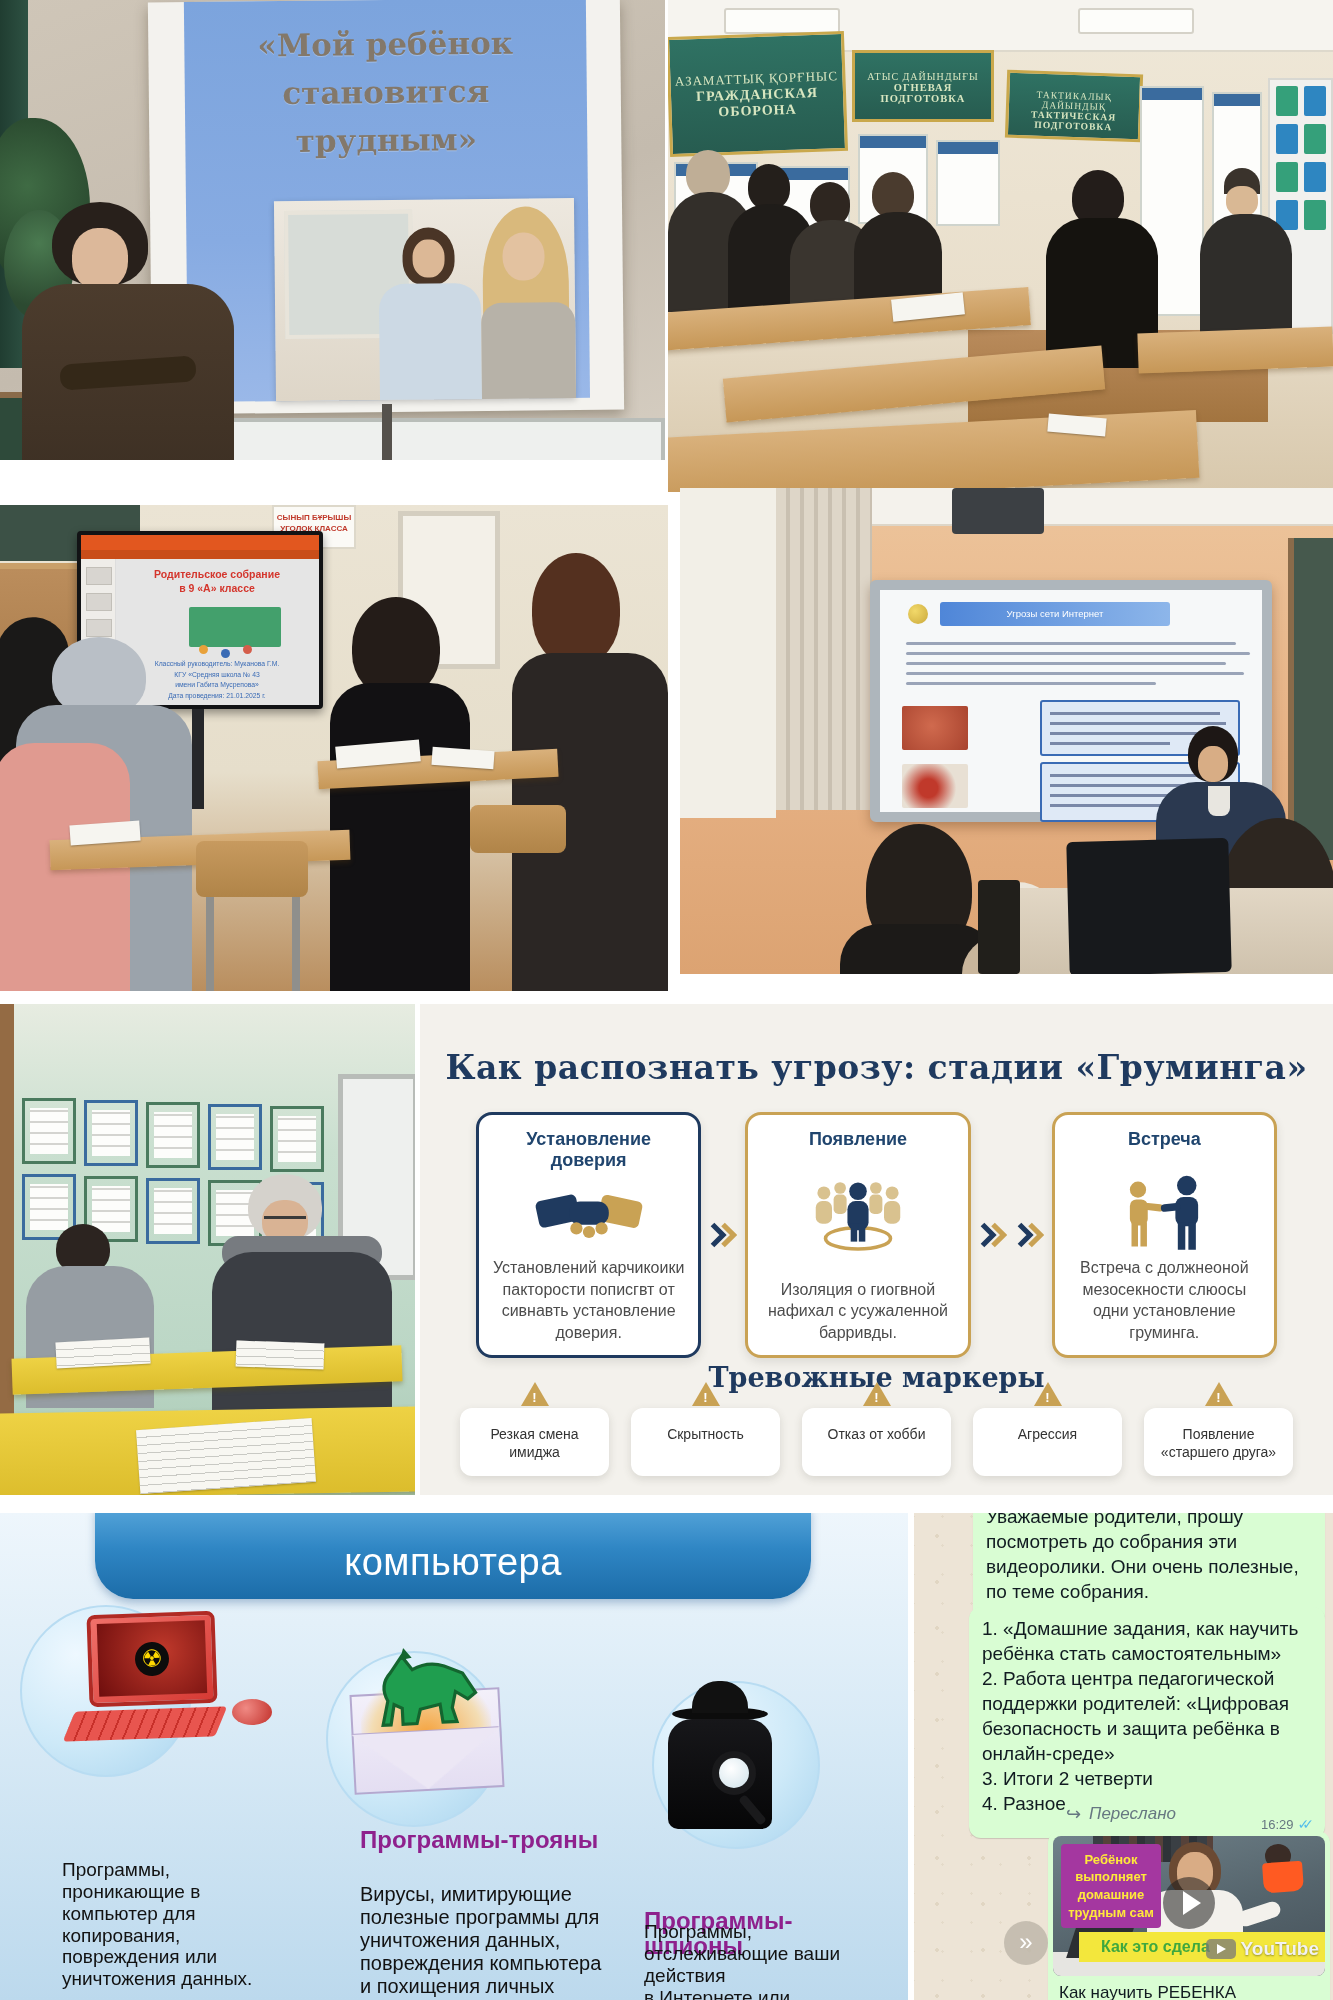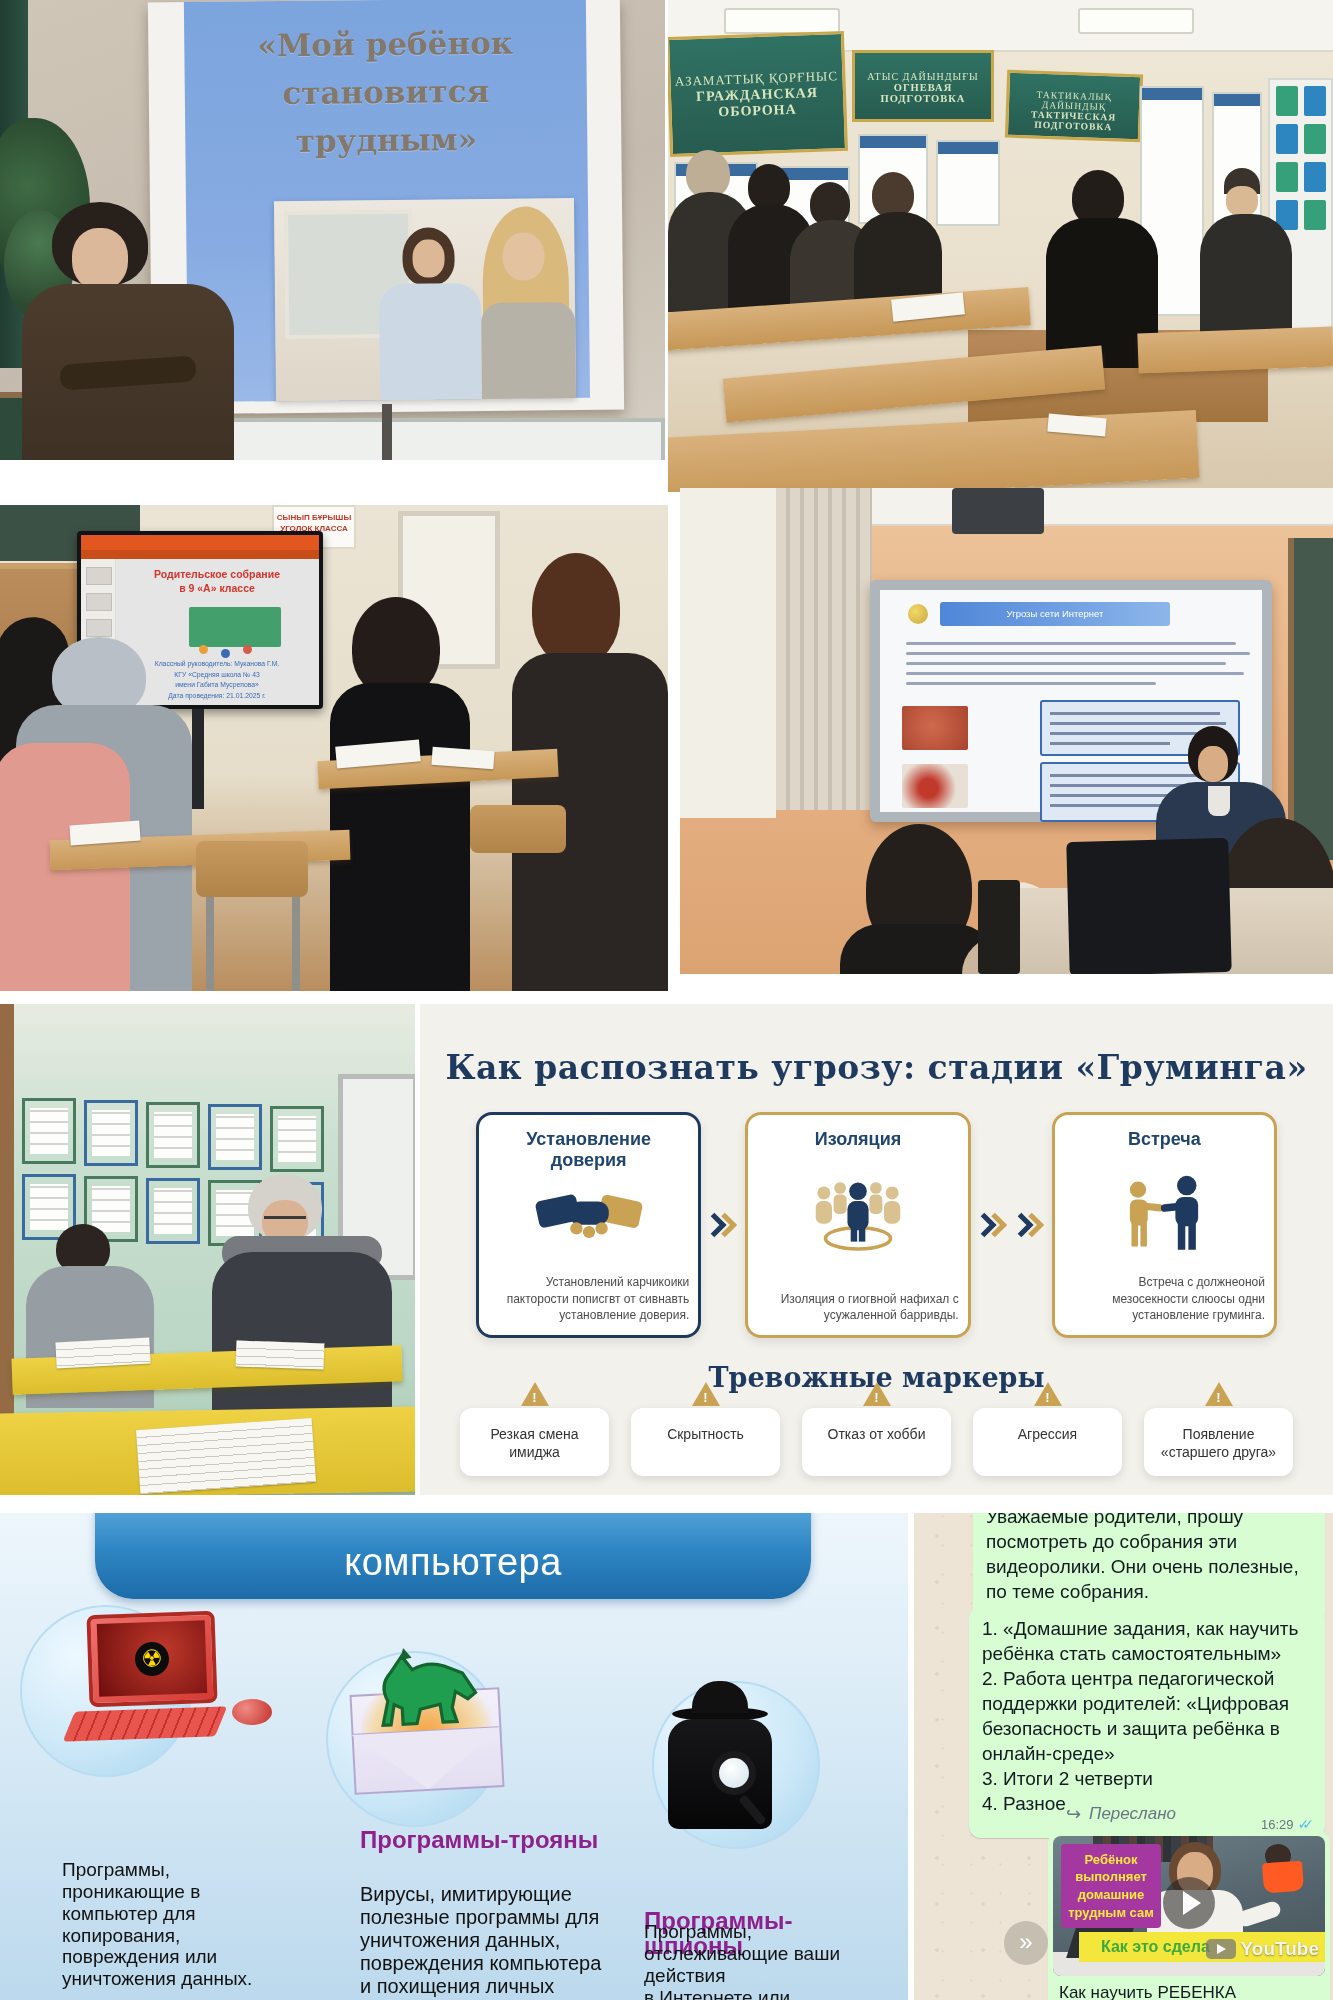--- a/index.html
+++ b/index.html
@@ -96,21 +96,21 @@
   .p5-paper{background:#f8f7f2;background-image:repeating-linear-gradient(#0000 0 7px,#c9c9c4 7px 8px);box-shadow:0 1px 2px rgba(0,0,0,.25);}
 
   
   .grooming{left:420px;top:1004px;width:913px;height:491px;background:#f3f1ec;}
   .g-title{left:0;top:44px;width:100%;text-align:center;font-family:"DejaVu Serif",serif;font-weight:bold;font-size:33px;color:#1f3a5f;letter-spacing:.5px;}
   .g-row{left:56px;top:108px;width:801px;display:flex;align-items:stretch;gap:7px;}
   .g-card{flex:1;background:#fff;border:3px solid #1f3a5f;border-radius:16px;padding:14px 9px 12px;box-sizing:border-box;min-height:226px;box-shadow:0 4px 10px rgba(60,60,50,.12);display:flex;flex-direction:column;}
   .g-card.gold{border-color:#c9a254;}
   .g-ct{text-align:center;font-weight:bold;font-size:18px;color:#20456e;line-height:1.15;min-height:42px;}
   .g-ic{height:86px;display:flex;align-items:center;justify-content:center;}
-  .g-cd{text-align:right;font-size:12px;color:#4c4c4c;line-height:1.35;margin-top:auto;}
+  .g-cd{text-align:center;font-size:16px;color:#4c4c4c;line-height:1.35;margin-top:auto;}
   .g-arrow{width:30px;display:flex;align-items:center;justify-content:center;}
   .g-mtitle{left:0;top:358px;width:100%;text-align:center;font-family:"DejaVu Serif",serif;font-weight:bold;font-size:27px;color:#1f3a5f;}
   .g-mrow{left:40px;top:404px;width:833px;display:flex;gap:22px;}
   .g-marker{flex:1;position:relative;background:#fff;border-radius:12px;box-shadow:0 3px 8px rgba(60,60,50,.15);padding:18px 8px 12px;min-height:38px;text-align:center;font-size:14px;color:#333;line-height:1.25;}
   .g-tri{position:absolute;left:50%;top:-26px;transform:translateX(-50%);width:0;height:0;border-left:14px solid transparent;border-right:14px solid transparent;border-bottom:24px solid #c9a254;}
   .g-bang{position:absolute;left:50%;top:-18px;transform:translateX(-50%);color:#fff;font-weight:bold;font-size:13px;z-index:2;}
 
   
   .viruses{left:0;top:1513px;width:908px;height:487px;background:linear-gradient(180deg,#eef6fc 0%,#d8eaf6 45%,#bcd9ed 100%);}
   .v-banner{left:95px;top:-6px;width:668px;height:92px;background:linear-gradient(180deg,#56a5da 0%,#2f86c4 45%,#1c6ca8 100%);border-radius:0 0 38px 38px;box-shadow:0 4px 8px rgba(40,90,140,.35);padding-left:48px;}
@@ -416,21 +416,21 @@
         </div>
         <div class="g-cd">Установлений карчикоики пакторости пописгвт от сивнавть установление доверия.</div>
       </div>
       <div class="g-arrow">
         <svg width="28" height="32" viewBox="0 0 24 24">
             <path d="M3 3 l9 9 -9 9" stroke="#1f3a5f" stroke-width="4.4" fill="none"></path>
             <path d="M12 3 l9 9 -9 9" stroke="#c9a254" stroke-width="4.4" fill="none"></path>
           </svg>
       </div>
       <div class="g-card gold">
-        <div class="g-ct">Изоляция</div>
+        <div class="g-ct">Появление</div>
         <div class="g-ic">
           <svg width="104" height="78" viewBox="0 0 60 48">
             <g fill="#d9c28f">
               <circle cx="9" cy="11" r="4"></circle>
                 <rect x="4" y="16" width="10" height="14" rx="4"></rect>
               <circle cx="51" cy="11" r="4"></circle>
                 <rect x="46" y="16" width="10" height="14" rx="4"></rect>
               <circle cx="19" cy="8" r="3.6"></circle>
                 <rect x="15" y="12" width="8" height="12" rx="3"></rect>
               <circle cx="41" cy="8" r="3.6"></circle>

